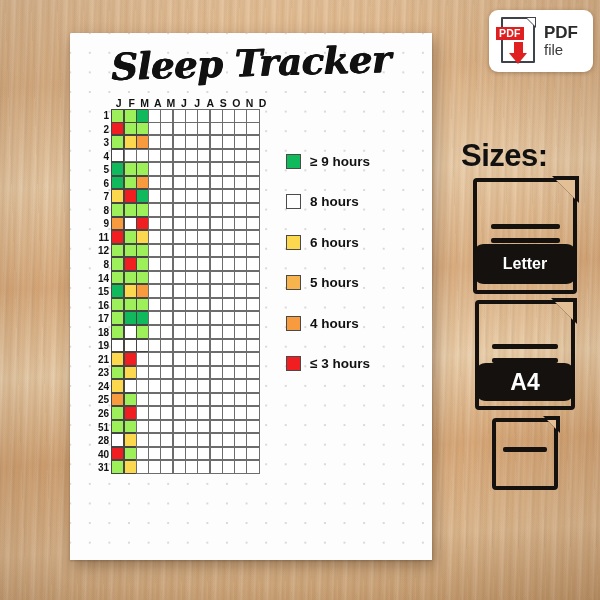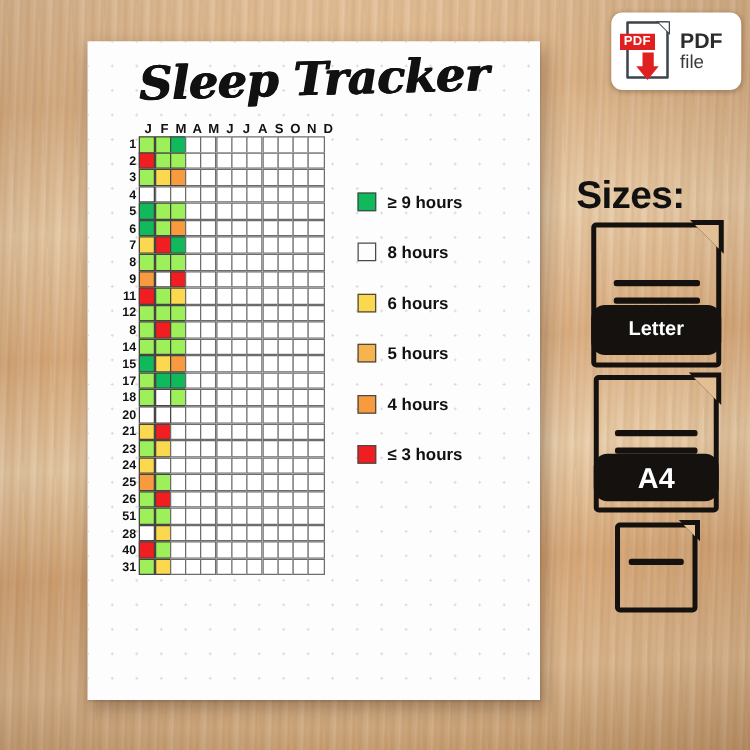--- a/index.html
+++ b/index.html
@@ -450,20 +450,37 @@
             <div class="cell" style="background: rgb(255, 255, 255);"></div>
             <div class="cell" style="background: rgb(255, 255, 255);"></div>
             <div class="cell" style="background: rgb(255, 255, 255);"></div>
             <div class="cell" style="background: rgb(255, 255, 255);"></div>
             <div class="cell" style="background: rgb(255, 255, 255);"></div>
             <div class="cell" style="background: rgb(255, 255, 255);"></div>
             <div class="cell" style="background: rgb(255, 255, 255);"></div>
           </div>
         </div>
         <div class="grid-row">
+          <div class="rnum">16</div>
+          <div class="cells">
+            <div class="cell filled" style="background: rgb(158, 240, 90);"></div>
+            <div class="cell filled" style="background: rgb(158, 240, 90);"></div>
+            <div class="cell filled" style="background: rgb(158, 240, 90);"></div>
+            <div class="cell" style="background: rgb(255, 255, 255);"></div>
+            <div class="cell" style="background: rgb(255, 255, 255);"></div>
+            <div class="cell" style="background: rgb(255, 255, 255);"></div>
+            <div class="cell" style="background: rgb(255, 255, 255);"></div>
+            <div class="cell" style="background: rgb(255, 255, 255);"></div>
+            <div class="cell" style="background: rgb(255, 255, 255);"></div>
+            <div class="cell" style="background: rgb(255, 255, 255);"></div>
+            <div class="cell" style="background: rgb(255, 255, 255);"></div>
+            <div class="cell" style="background: rgb(255, 255, 255);"></div>
+          </div>
+        </div>
+        <div class="grid-row">
           <div class="rnum">17</div>
           <div class="cells">
             <div class="cell filled" style="background: rgb(158, 240, 90);"></div>
             <div class="cell filled" style="background: rgb(16, 185, 92);"></div>
             <div class="cell filled" style="background: rgb(16, 185, 92);"></div>
             <div class="cell" style="background: rgb(255, 255, 255);"></div>
             <div class="cell" style="background: rgb(255, 255, 255);"></div>
             <div class="cell" style="background: rgb(255, 255, 255);"></div>
             <div class="cell" style="background: rgb(255, 255, 255);"></div>
             <div class="cell" style="background: rgb(255, 255, 255);"></div>
@@ -484,21 +501,21 @@
             <div class="cell" style="background: rgb(255, 255, 255);"></div>
             <div class="cell" style="background: rgb(255, 255, 255);"></div>
             <div class="cell" style="background: rgb(255, 255, 255);"></div>
             <div class="cell" style="background: rgb(255, 255, 255);"></div>
             <div class="cell" style="background: rgb(255, 255, 255);"></div>
             <div class="cell" style="background: rgb(255, 255, 255);"></div>
             <div class="cell" style="background: rgb(255, 255, 255);"></div>
           </div>
         </div>
         <div class="grid-row">
-          <div class="rnum">20</div>
+          <div class="rnum">19</div>
           <div class="cells">
             <div class="cell filled"></div>
             <div class="cell filled"></div>
             <div class="cell filled"></div>
             <div class="cell" style="background: rgb(255, 255, 255);"></div>
             <div class="cell" style="background: rgb(255, 255, 255);"></div>
             <div class="cell" style="background: rgb(255, 255, 255);"></div>
             <div class="cell" style="background: rgb(255, 255, 255);"></div>
             <div class="cell" style="background: rgb(255, 255, 255);"></div>
             <div class="cell" style="background: rgb(255, 255, 255);"></div>

